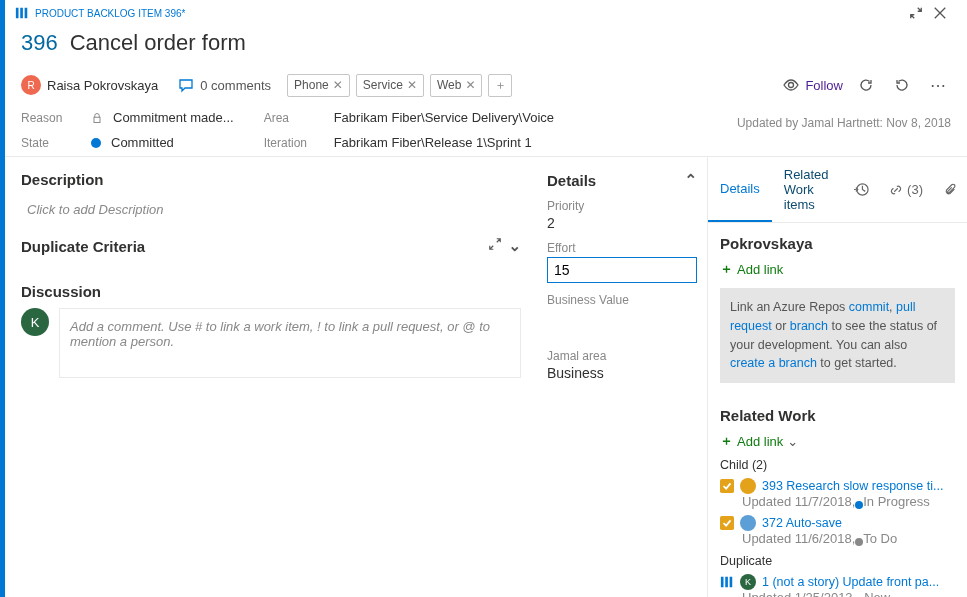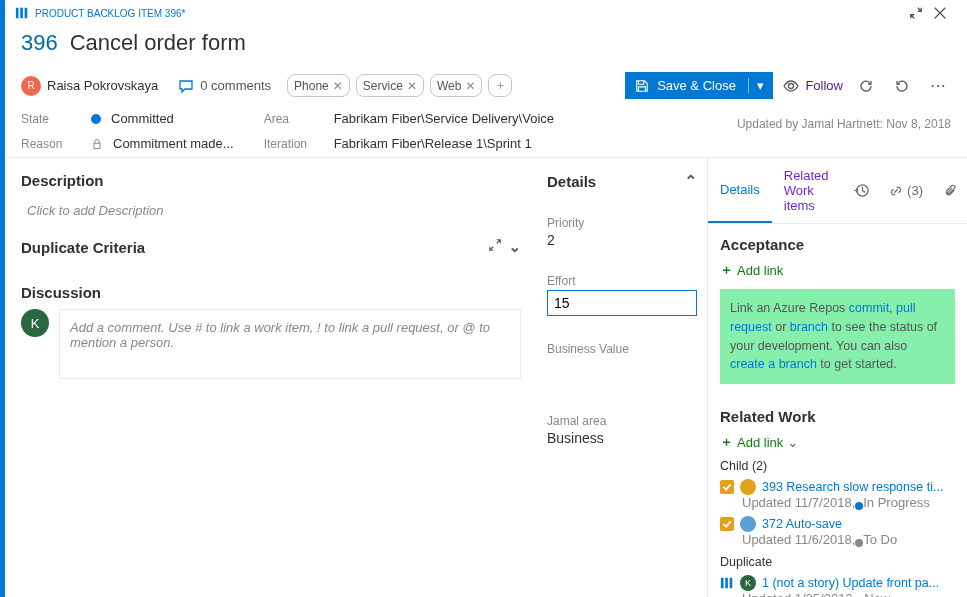--- a/index.html
+++ b/index.html
@@ -13,55 +13,55 @@
   .titlebar .winbtn { width:24px; text-align:center; color:#555; font-size:14px; cursor:pointer; }
   .header { padding: 4px 16px 10px 16px; }
   .header h1 { font-size:22px; font-weight:400; display:flex; gap:12px; }
   .header h1 .id { color:#0369a1; }
   .toolbar { display:flex; align-items:center; padding:6px 16px; gap:10px; flex-wrap:wrap; position:relative; }
   .assignee { display:flex; align-items:center; gap:6px; }
   .avatar { width:20px; height:20px; border-radius:50%; background:#a0522d; display:inline-flex; align-items:center; justify-content:center; color:#fff; font-size:10px; }
   .avatar.ra { background:#ef6950; }
   .comments { display:flex; align-items:center; gap:6px; color:#555; margin-left:10px; cursor:pointer;}
   .tags { display:flex; gap:6px; margin-left:6px; }
-  .tag { display:flex; align-items:center; gap:4px; background:#fff; border:1px solid #c8c6c4; border-radius:8px; padding:2px 6px; font-size:12px; color:#555; cursor:pointer;}
+  .tag { display:flex; align-items:center; gap:4px; background:#fff; border:1px solid #c8c6c4; border-radius:2px; padding:2px 6px; font-size:12px; color:#555; cursor:pointer;}
   .tag .x { color:#888; }
   .tag.add { width:24px; justify-content:center; color:#888; }
   .rightactions { margin-left:auto; display:flex; align-items:center; gap:10px; }
   .primary-btn { background:#0078d4; color:#fff; padding:6px 10px; display:flex; align-items:center; gap:8px; cursor:pointer; }
   .primary-btn .chev { border-left:1px solid rgba(255,255,255,.5); padding-left:8px; margin-left:4px;}
   .iconbtn { width:26px; height:26px; display:flex; align-items:center; justify-content:center; color:#555; cursor:pointer; font-size:16px;}
   .follow { display:flex; align-items:center; gap:6px; color:#4c1d95; cursor:pointer;}
   .classif-row { display:flex; padding:6px 16px; gap:30px; border-bottom:1px solid #eaeaea;}
   .classif-col { display:flex; flex-direction:column; gap:10px;}
   .classif-row .lbl { color:#888; font-size:12px; width:60px; display:inline-block;}
   .classif-row .fld { display:flex; align-items:center; gap:10px; }
   .classif-row .state-dot{ width:10px;height:10px;border-radius:50%; background:#0078d4; display:inline-block;}
   .classif-row .reason-lock{ color:#888; }
   .updated { margin-left:auto; color:#888; font-size:12px; padding-top:6px; white-space:nowrap;}
   .body { flex:1; display:flex; overflow:hidden; }
   .col-left { flex:1; padding:14px 16px; min-width:0;}
   .col-mid { width:170px; padding:14px 10px; }
   .col-right { width:260px; border-left:1px solid #eaeaea; display:flex; flex-direction:column;}
   .tabs { display:flex; border-bottom:1px solid #eaeaea; }
-  .tab { padding:10px 12px; color:#6d28d9; font-size:13px; cursor:pointer; display:flex; align-items:center; gap:4px;}
+  .tab { padding:10px 12px; color:#0c4a6e; font-size:13px; cursor:pointer; display:flex; align-items:center; gap:4px;}
   .tab.active { color:#0078d4; border-bottom:2px solid #0078d4; }
   .tab.icon-only { padding:10px 10px; color:#666;}
   .section-title { font-size:15px; font-weight:600; margin-bottom:8px; display:flex; align-items:center; }
   .section-title .sec-actions { margin-left:auto; color:#555; display:flex; gap:6px;}
   .placeholder { color:#888; font-style:italic; padding:6px 0 20px 6px;}
   .discussion-box { display:flex; gap:10px; margin-top:8px;}
   .disc-avatar { width:28px;height:28px;border-radius:50%; background:#2a6640;color:#fff;display:flex;align-items:center;justify-content:center;font-size:13px;flex-shrink:0;}
   .disc-input { flex:1; border:1px solid #eaeaea; padding:10px; min-height:70px; color:#888; font-style:italic; font-size:13px;}
-  .mid-lbl { color:#888; font-size:12px; margin-top:26px; margin-bottom:2px;}
+  .mid-lbl { color:#888; font-size:12px; margin-top:10px; margin-bottom:2px;}
   .mid-val { font-size:14px; }
   .mid-val input { width:100%; border:1px solid #0078d4; padding:4px 6px; font-size:14px; font-family:inherit;}
   .right-body { padding:12px 12px; overflow:auto;}
   .add-link { color:#107c10; cursor:pointer; display:flex; align-items:center; gap:4px; font-size:13px;}
-  .infobox { background:#86efac; padding:10px; font-size:12.5px; color:#555; margin-top:10px; line-height:1.5;}
+  .infobox { background:#e5e5e5; padding:10px; font-size:12.5px; color:#555; margin-top:10px; line-height:1.5;}
   .infobox a { color:#0078d4; text-decoration:none; cursor:pointer;}
   .rw-section { margin-top:24px;}
   .rw-group { font-size:12.5px; margin-top:8px;}
   .rw-item { display:flex; align-items:center; gap:6px; margin-top:6px; font-size:12.5px; overflow:hidden;}
   .rw-item .pbi-ico { width:14px;height:14px; }
   .rw-item .mini-av { width:16px;height:16px;border-radius:50%; background:#888; display:inline-flex; align-items:center; justify-content:center;color:#fff;font-size:9px; flex-shrink:0;}
   .rw-item .link { color:#0078d4; cursor:pointer; white-space:nowrap; overflow:hidden; text-overflow:ellipsis;}
   .rw-meta { font-size:13px; color:#888; padding-left:22px; display:flex; align-items:flex-end; }
   .rw-state-dot{ width:8px;height:8px;border-radius:50%; display:inline-block; background:#888;}
   .rw-state-dot.blue{ background:#0078d4;}
@@ -126,27 +126,20 @@
             <span>Service</span>
             <span class="x">✕</span>
           </div>
         <div class="tag">
             <span>Web</span>
             <span class="x">✕</span>
           </div>
         <div class="tag add">＋</div>
       </div>
       <div class="rightactions">
-        <div class="primary-btn">
-          <svg width="14" height="14" viewBox="0 0 16 16" fill="#fff">
-              <path d="M2 2h9l3 3v9H2z M4 2v4h6V2 M4 14v-5h8v5" fill="none" stroke="#fff" stroke-width="1.3"></path>
-            </svg>
-          <span>Save &amp; Close</span>
-          <span class="chev">▾</span>
-        </div>
         <div class="follow">
           <svg width="16" height="16" viewBox="0 0 16 16" fill="none" stroke="#555" stroke-width="1.3">
               <circle cx="8" cy="8" r="2.5"></circle>
               <path d="M1 8c2-3 5-5 7-5s5 2 7 5c-2 3-5 5-7 5s-5-2-7-5z"></path>
             </svg>
           <span>Follow</span>
         </div>
         <div class="iconbtn">
           <svg width="16" height="16" viewBox="0 0 16 16" fill="none" stroke="#555" stroke-width="1.3">
               <path d="M13 8a5 5 0 1 1-1.5-3.5M13 3v3h-3"></path>
@@ -156,34 +149,34 @@
           <svg width="16" height="16" viewBox="0 0 16 16" fill="none" stroke="#555" stroke-width="1.3">
               <path d="M3 8a5 5 0 1 0 1.5-3.5M3 3v3h3"></path>
             </svg>
         </div>
         <div class="iconbtn">⋯</div>
       </div>
     </div>
 
     <div class="classif-row">
       <div class="classif-col">
-        <div class="fld">
-          <span class="lbl">State</span>
-          <span class="state-dot"></span>
-          <span>Committed</span>
-        </div>
         <div class="fld">
           <span class="lbl">Reason</span>
           <span class="reason-lock">
             <svg width="12" height="12" viewBox="0 0 16 16" fill="none" stroke="#888" stroke-width="1.3">
                 <rect x="4" y="7" width="8" height="7"></rect>
                 <path d="M5 7V5a3 3 0 0 1 6 0v2"></path>
               </svg>
           </span>
           <span class="ellipsis">Commitment made...</span>
+        </div>
+        <div class="fld">
+          <span class="lbl">State</span>
+          <span class="state-dot"></span>
+          <span>Committed</span>
         </div>
       </div>
       <div class="classif-col">
         <div class="fld">
           <span class="lbl">Area</span>
           <span>Fabrikam Fiber\Service Delivery\Voice</span>
         </div>
         <div class="fld">
           <span class="lbl">Iteration</span>
           <span>Fabrikam Fiber\Release 1\Sprint 1</span>
@@ -249,21 +242,21 @@
               </svg>
             <span>(3)</span>
           </div>
           <div class="tab icon-only">
             <svg width="14" height="14" viewBox="0 0 16 16" fill="none" stroke="#666" stroke-width="1.3">
                 <path d="M13 7l-5 5a3 3 0 0 1-4-4l6-6a2 2 0 0 1 3 3l-6 6a1 1 0 0 1-1.5-1.5L10 5"></path>
               </svg>
           </div>
         </div>
         <div class="right-body">
-          <div class="section-title">Acceptance</div>
+          <div class="section-title">Pokrovskaya</div>
           <div class="add-link">
             <span style="color:#107c10;font-weight:bold">＋</span>
             <span>Add link</span>
           </div>
           <div class="infobox">
             <span>Link an Azure Repos </span><a>commit</a><span>, </span><a>pull request</a><span> or </span><a>branch</a><span> to see the status of your development. You can also </span><a>create a branch</a><span> to get started.</span>
           </div>
 
           <div class="rw-section">
             <div class="section-title">Related Work</div>

